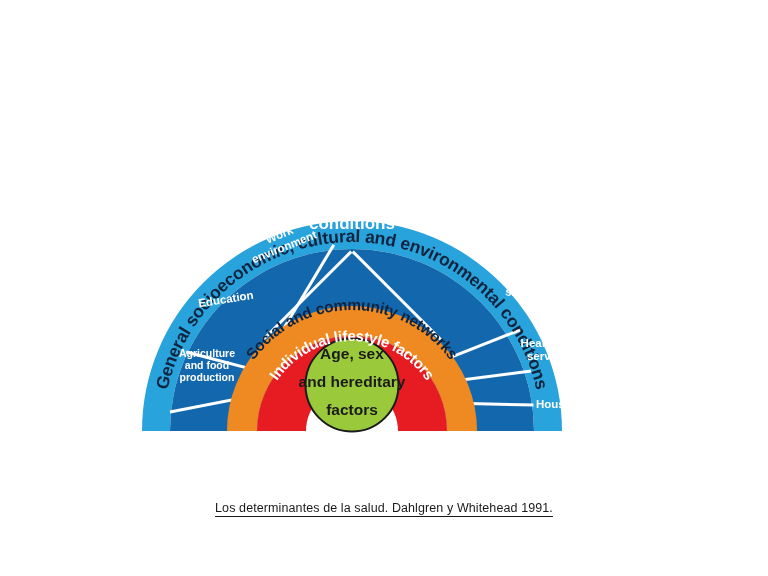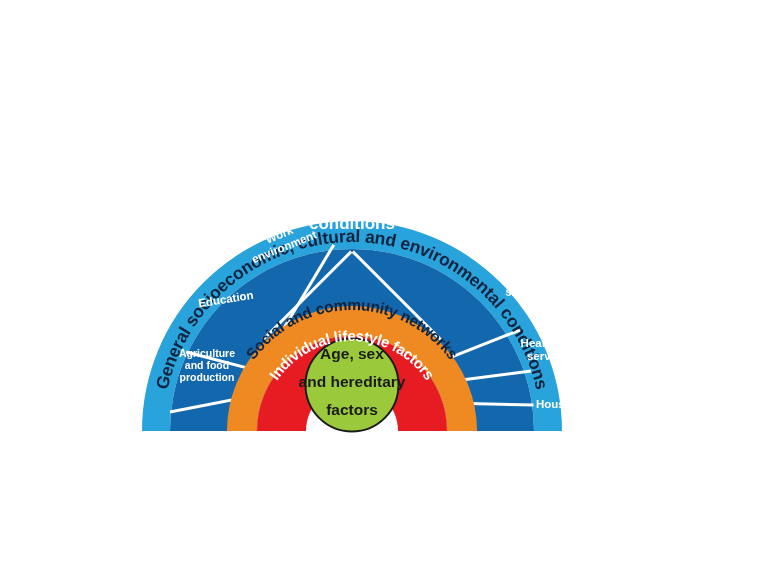--- a/index.html
+++ b/index.html
@@ -158,14 +158,17 @@
       </g>
     </g>
 
     <g>
       <text class="core-label" x="352" y="355" text-anchor="middle">Age, sex</text>
       <text class="core-label" x="352" y="383" text-anchor="middle">and hereditary</text>
       <text class="core-label" x="352" y="411" text-anchor="middle">factors</text>
     </g>
   </svg>
 
+  <div id="caption-wrap">
+    <span id="caption-text">Los determinantes de la salud. Dahlgren y Whitehead 1991.</span>
+  </div>
 
 </div>
 
 </body></html>

